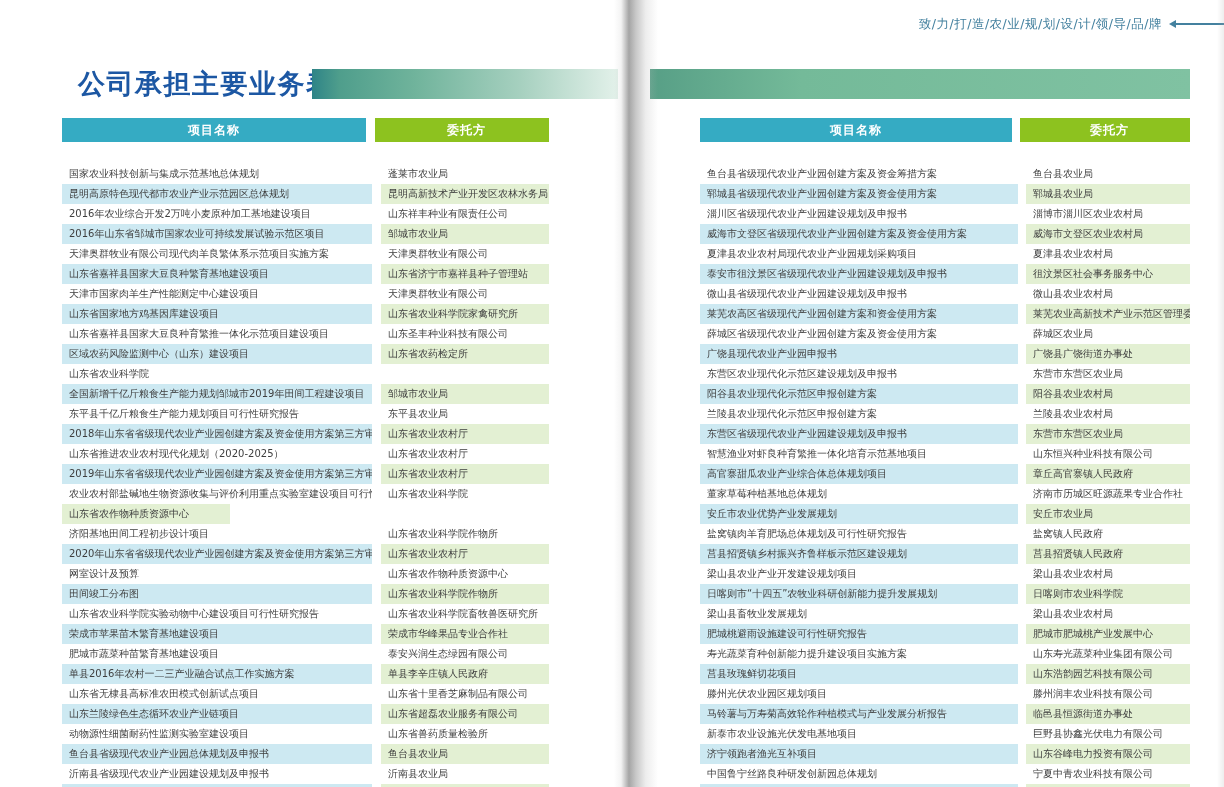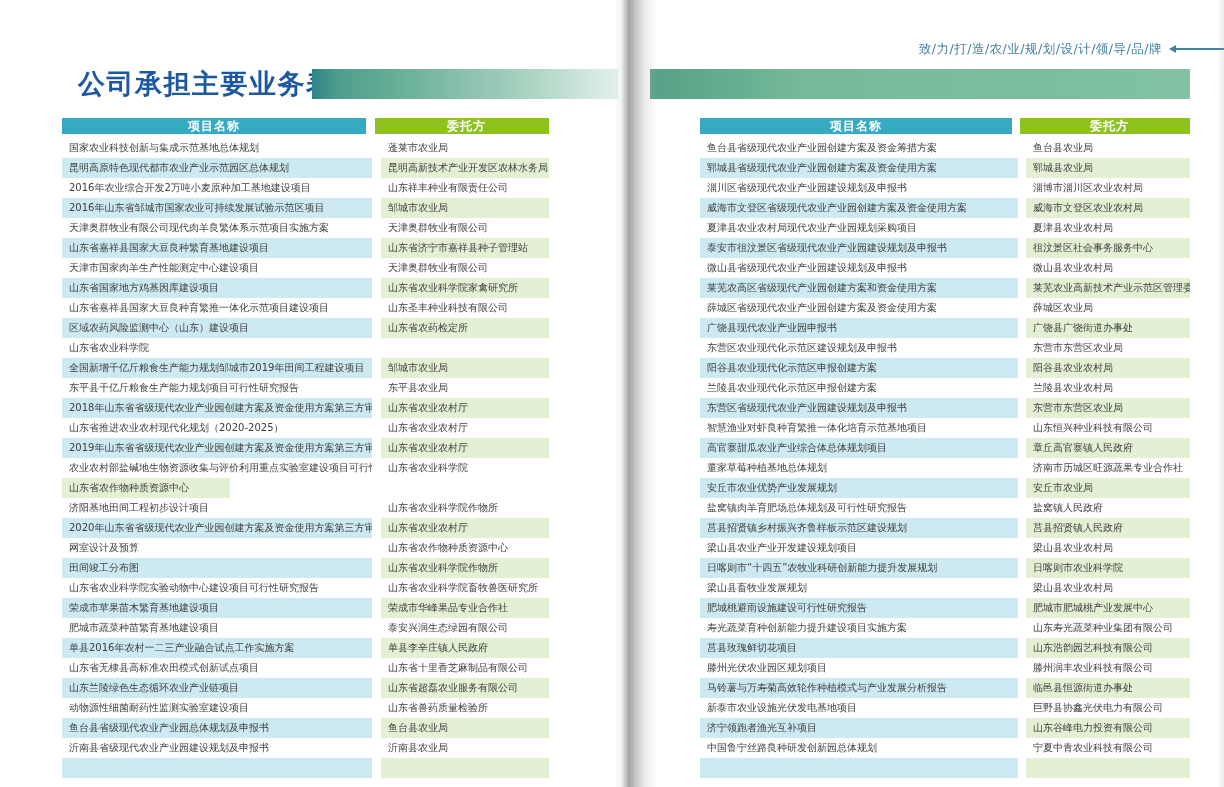--- a/index.html
+++ b/index.html
@@ -20,21 +20,21 @@
       rgba(255,255,255,0) 100%);
     pointer-events:none;
   }
   .edge-shade{
     position:absolute;right:0;top:0;width:7px;height:787px;
     background:linear-gradient(90deg,rgba(180,180,180,0),rgba(175,175,175,0.22));
     pointer-events:none;
   }
   
   .slogan{
-    position:absolute;top:41px;right:0;height:16px;
+    position:absolute;top:16px;right:0;height:16px;
     display:flex;align-items:center;
   }
   .slogan-text{
     color:#44819f;font-size:12.5px;letter-spacing:0.5px;white-space:nowrap;
   }
   .slogan-arrow{display:flex;align-items:center;margin-left:7px;}
   .slogan-arrow .head{
     width:0;height:0;border-top:4px solid transparent;border-bottom:4px solid transparent;
     border-right:7px solid #44819f;
   }
@@ -50,21 +50,21 @@
       #2e8487 0%, #4f9e8c 9%, #6fb39b 33%, #a6d0bf 68%, #e3f1ea 100%);
   }
   .accent-bar-right{
     position:absolute;left:650px;top:69px;width:540px;height:30px;
     background:linear-gradient(90deg,#579f86 0%, #74ba99 28%, #80c2a2 100%);
   }
   
   .biz-table{position:absolute;top:118px;}
   .t-left{left:62px;width:487px;}
   .t-right{left:700px;width:490px;}
-  .header-row{display:flex;height:16px;margin-bottom:4px;}
+  .header-row{display:flex;height:24px;margin-bottom:22px;}
   .h-cell{
     color:#ffffff;font-weight:bold;font-size:12px;letter-spacing:1px;
     display:flex;align-items:center;justify-content:center;
   }
   .h-project{background:#35abc3;}
   .h-client{background:#8dc21f;padding-left:9px;}
   .t-left  .h-project{width:310px;margin-right:9px;}
   .t-left  .h-client{width:168px;}
   .t-right .h-project{width:318px;margin-right:8px;}
   .t-right .h-client{width:164px;}

